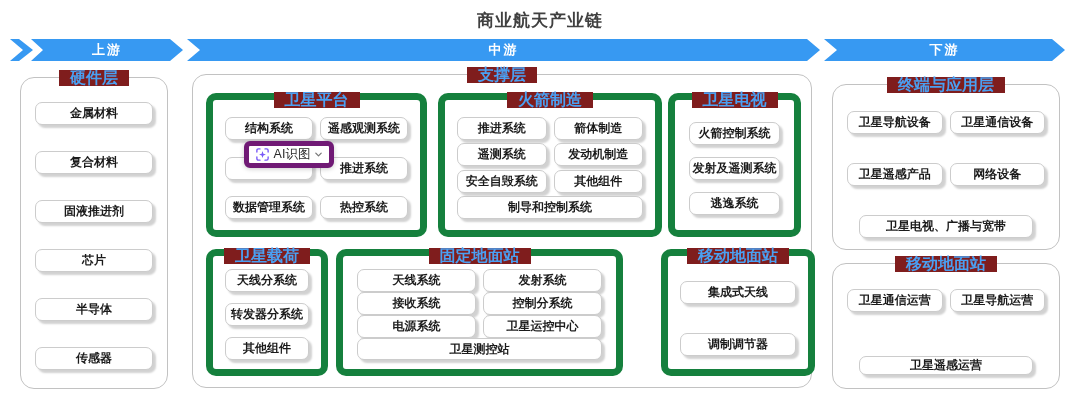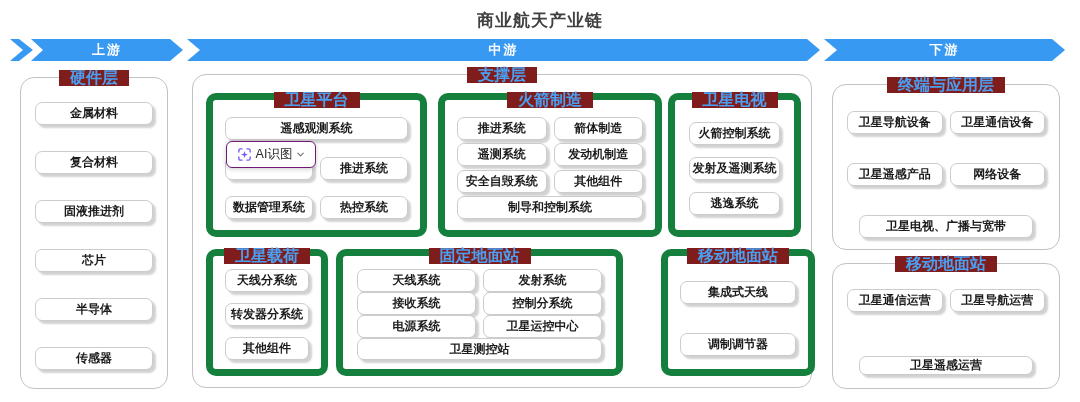--- a/index.html
+++ b/index.html
@@ -44,22 +44,22 @@
   
   .pad-upstream { padding:24px 14px 18px; }
   .pad-grid4 { padding:17px 12px 11px; }
   .pad-three { padding:22px 14px 15px; }
   .pad-payload { padding:13px 12px 9px; }
   .pad-mobile { padding:25px 12px 13px; }
   .pad-terminal { padding:26px 14px 11px; }
   .pad-ops { padding:25px 14px 24px;gap:44px; }
 
   
-  .ai-pop { position:absolute; left:226px; top:141px; width:90px; height:27px; z-index:6;
-            background:#fff; border:1px solid #701a75; border-radius:6px;
+  .ai-pop { position:absolute; left:244px; top:141px; width:90px; height:27px; z-index:6;
+            background:#fff; border:5px solid #701a75; border-radius:6px;
             box-shadow:0 1px 5px rgba(0,0,0,.2);
             display:flex; align-items:center; justify-content:center; gap:4px; cursor:pointer; }
   .ai-pop .ai-label { font-size:12.5px; color:#2b2b2b; font-weight:500; }
 </style>
 </head>
 <body>
 
 <div class="stage">
 
   <div class="title">商业航天产业链</div>
@@ -87,20 +87,21 @@
     </div>
   </div>
 
   <div class="box" style="left:192px; top:74px; width:620px; height:314px;">
     <span class="legend">支撑层</span>
 
     <div class="subbox" style="left:13px; top:18px; width:221px; height:144px;">
       <span class="legend">卫星平台</span>
       <div class="col pad-grid4">
         <div class="row2">
+          <div class="node">结构系统</div>
           <div class="node">遥感观测系统</div>
         </div>
         <div class="row2">
           <div class="node"></div>
           <div class="node">推进系统</div>
         </div>
         <div class="row2">
           <div class="node">数据管理系统</div>
           <div class="node">热控系统</div>
         </div>

